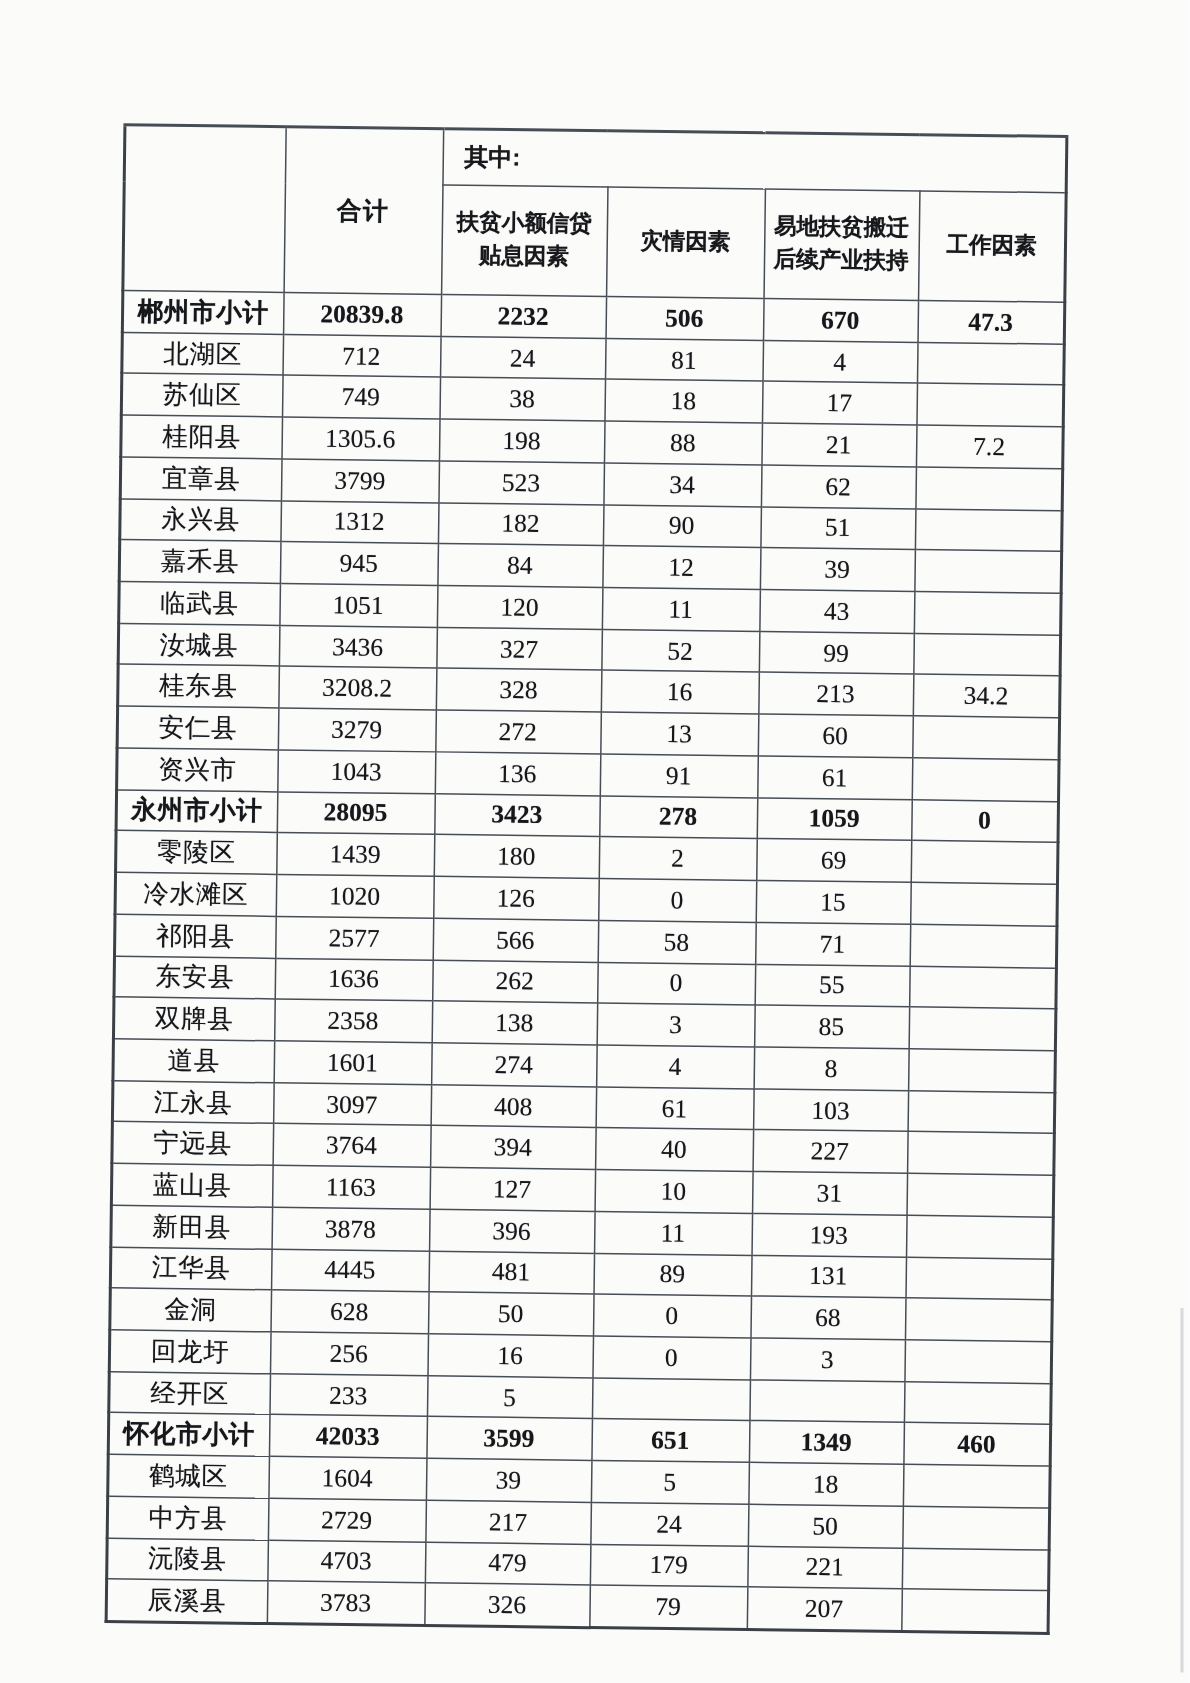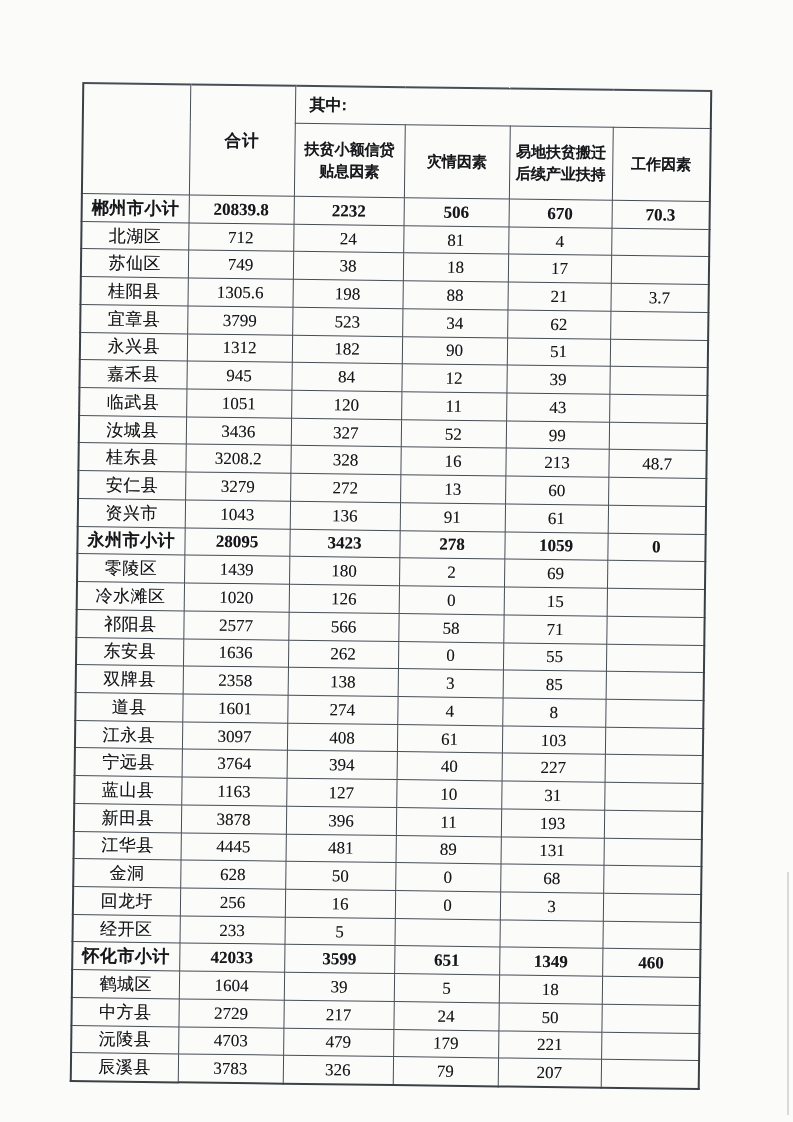--- a/index.html
+++ b/index.html
@@ -105,21 +105,21 @@
           <th>工作因素</th>
         </tr>
       </thead>
       <tbody>
           <tr class="subtotal">
             <td class="label">郴州市小计</td>
             <td>20839.8</td>
             <td>2232</td>
             <td>506</td>
             <td>670</td>
-            <td>70.3</td>
+            <td>47.3</td>
           </tr>
           <tr>
             <td class="label">北湖区</td>
             <td>712</td>
             <td>24</td>
             <td>81</td>
             <td>4</td>
             <td></td>
           </tr>
           <tr>
@@ -129,21 +129,21 @@
             <td>18</td>
             <td>17</td>
             <td></td>
           </tr>
           <tr>
             <td class="label">桂阳县</td>
             <td>1305.6</td>
             <td>198</td>
             <td>88</td>
             <td>21</td>
-            <td>3.7</td>
+            <td>7.2</td>
           </tr>
           <tr>
             <td class="label">宜章县</td>
             <td>3799</td>
             <td>523</td>
             <td>34</td>
             <td>62</td>
             <td></td>
           </tr>
           <tr>
@@ -177,21 +177,21 @@
             <td>52</td>
             <td>99</td>
             <td></td>
           </tr>
           <tr>
             <td class="label">桂东县</td>
             <td>3208.2</td>
             <td>328</td>
             <td>16</td>
             <td>213</td>
-            <td>48.7</td>
+            <td>34.2</td>
           </tr>
           <tr>
             <td class="label">安仁县</td>
             <td>3279</td>
             <td>272</td>
             <td>13</td>
             <td>60</td>
             <td></td>
           </tr>
           <tr>

